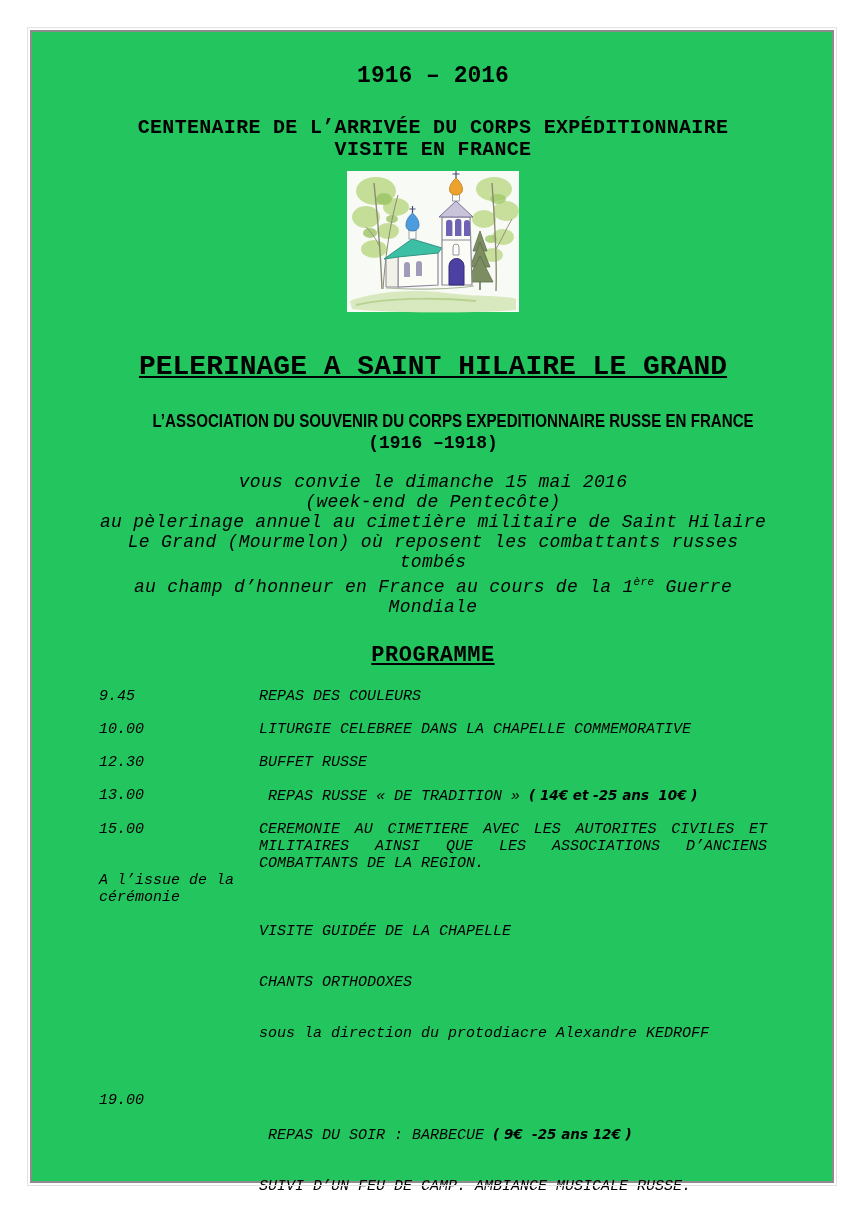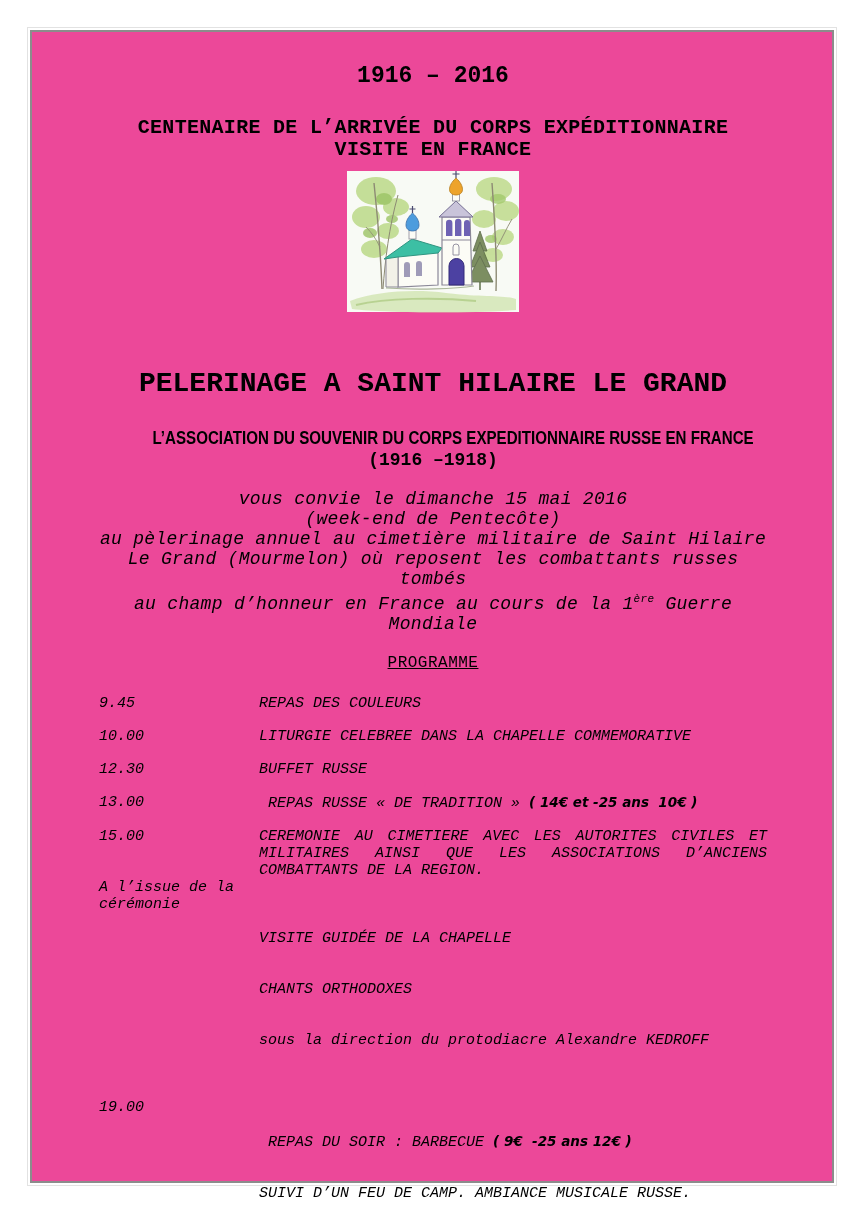--- a/index.html
+++ b/index.html
@@ -2,38 +2,38 @@
 <html><head>
 <meta charset="utf-8">
 <style>
   * { margin:0; padding:0; box-sizing:border-box; }
   html,body { width:864px; height:1226px; background:#ffffff; }
   body { position:relative; font-family:"Liberation Mono", monospace; color:#000; overflow:hidden; }
 
   .frame {
     position:absolute; left:30px; top:30px; width:804px; height:1153px;
     border:2px solid #8c8c8c; outline:1px solid #e2e2e2; outline-offset:2px;
-    background:#ec4899;
+    background:#22c55e;
   }
   .content { padding:15px 65px 0 67px; }   
   .center { text-align:center; }
 
   .h-years   { margin-top:15px; font-size:23px; font-weight:bold; line-height:28px; }
   .h-cent    { margin-top:27px; font-size:20px; font-weight:bold; line-height:22px; letter-spacing:0.3px; }
   .illus-wrap{ margin-top:8px; text-align:center; }
   .illus-wrap svg { display:inline-block; }
-  .h-pel     { margin-top:48px; font-size:28px; font-weight:bold; line-height:34px; white-space:nowrap; }
+  .h-pel     { margin-top:31px; font-size:28px; font-weight:bold; line-height:34px; white-space:nowrap;text-decoration:underline; }
   .h-assoc   { margin-top:26px; font-family:"Liberation Sans", sans-serif; font-weight:bold;
                font-size:18px; line-height:22px; transform:scaleX(0.84); transform-origin:50% 50%; white-space:nowrap; }
   .h-dates   { font-size:18px; font-weight:bold; line-height:22px; }
 
   .invite    { margin-top:18px; font-style:italic; font-size:18px; line-height:20px; letter-spacing:0.3px; }
   .invite sup{ font-size:11px; }
 
-  .prog-title{ margin-top:19px; font-size:16px; font-weight:normal; letter-spacing:0.5px; line-height:20px; }
+  .prog-title{ margin-top:29px; font-size:22px; font-weight:bold; letter-spacing:0.5px; line-height:20px; }
   .prog-title span { text-decoration:underline; }
 
   .prog      { margin-top:22px; font-style:italic; font-size:15px; line-height:17px; }
   .prow      { display:flex; margin-bottom:16px; }
   .prow.tight{ margin-bottom:0;justify-content:center; }
   .ptime     { flex:0 0 160px; width:160px; white-space:pre-line; }
   .pdesc     { flex:1; white-space:pre-wrap; }
   .pdesc.justify { white-space:normal; text-align:justify; }
   .pdesc-offset  { padding-top:17px; }
   .price     { font-family:"DejaVu Sans", sans-serif; font-style:italic; font-weight:bold;

